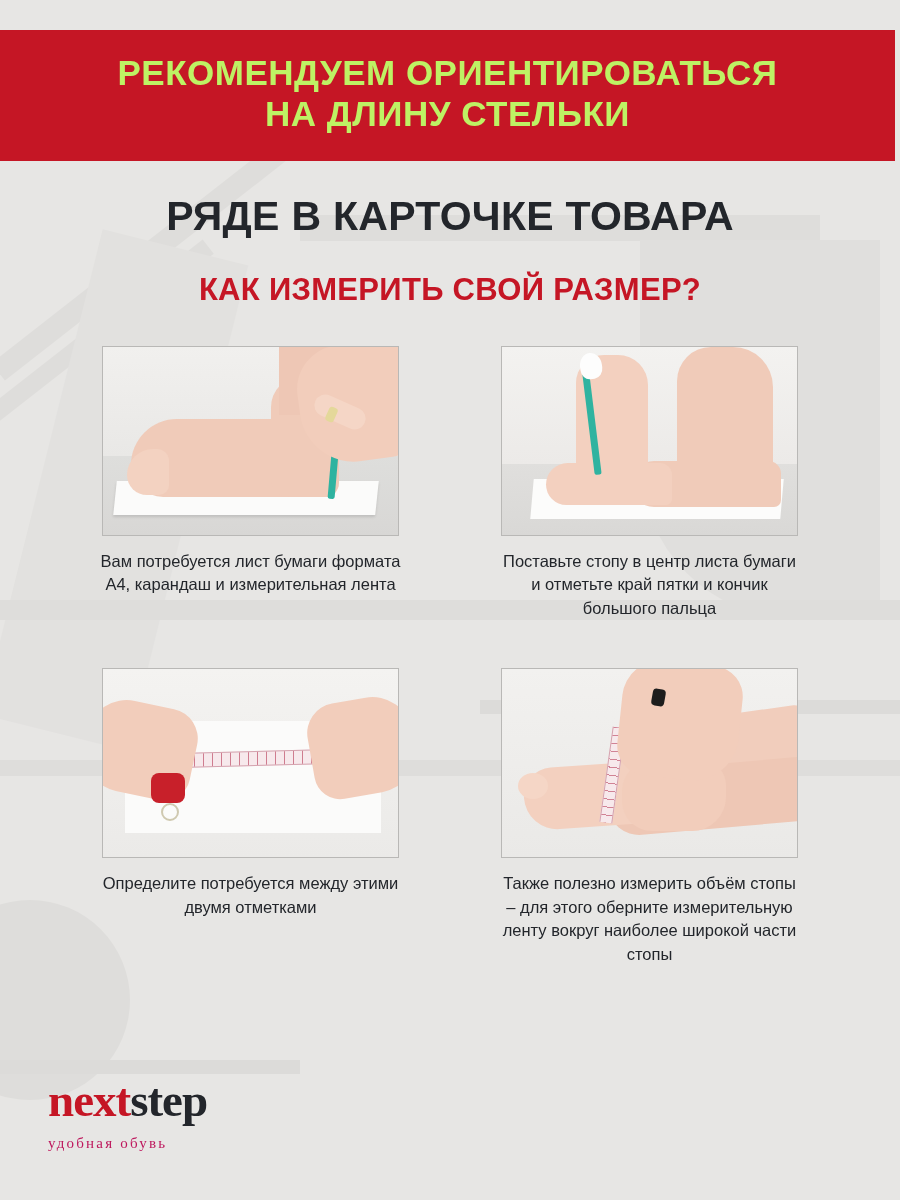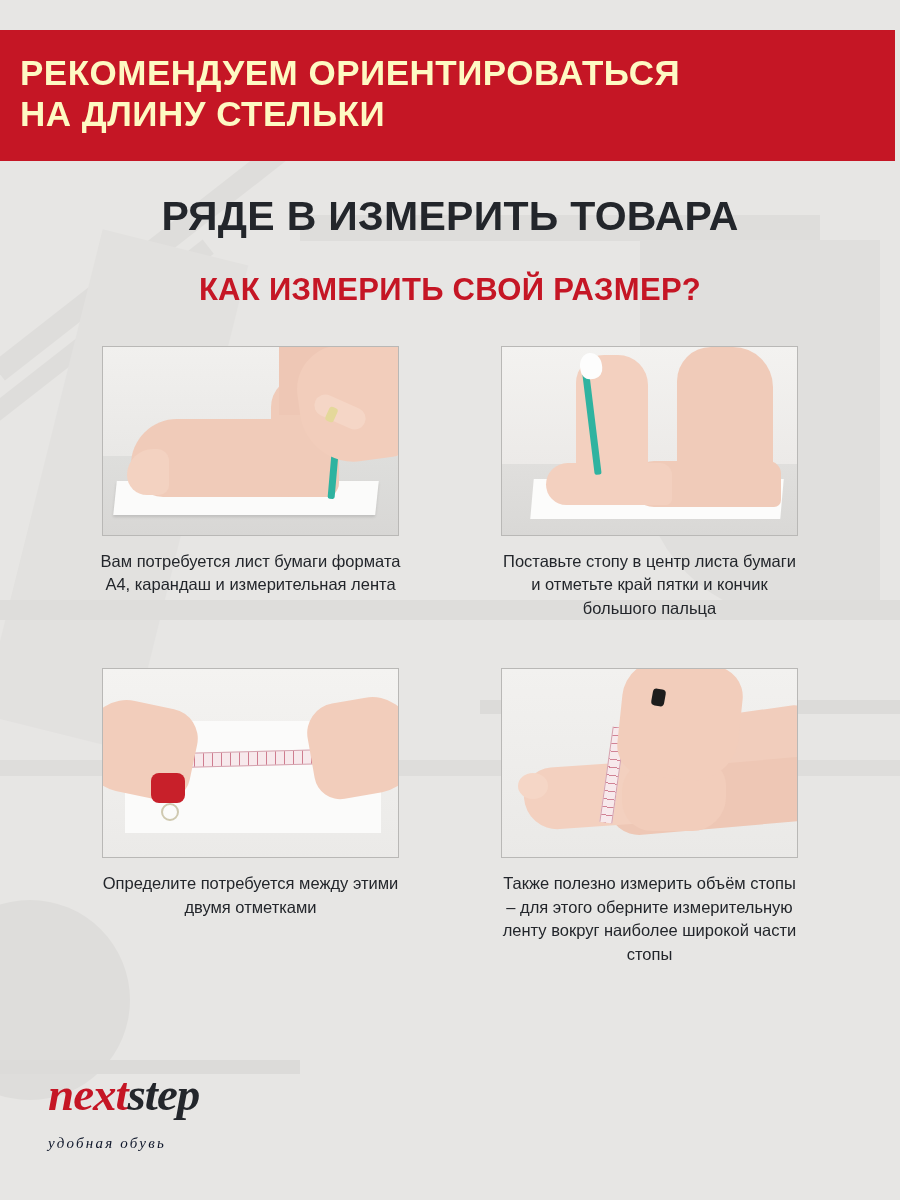--- a/index.html
+++ b/index.html
@@ -38,23 +38,23 @@
   .b9 { width: 420px; height: 14px; left: 480px; top: 700px; background:#dcdbd9; }
   .b10 { width: 300px; height: 14px; left: 0px; top: 1060px; background:#dcdbd9; }
 
   
   .banner {
     position: relative;
     z-index: 2;
     margin: 30px 0 0 0;
     width: 895px;
     background: #c51625;
-    color: #fef9c3;
+    color: #bef264;
     padding: 22px 20px 26px 20px;
-    text-align: left;
+    text-align: center;
   }
   .banner-line {
     font-size: 35px;
     font-weight: 700;
     letter-spacing: 0.5px;
     line-height: 1.18;
     white-space: nowrap;
   }
 
   
@@ -160,28 +160,27 @@
   .p4 .tape { position:absolute; left:104px; top:58px; width:13px; height:96px; background:#f7e9ec; border-left:1px solid #d4a2ae; border-right:1px solid #d4a2ae; transform:rotate(8deg); }
   .p4 .tape::after { content:""; position:absolute; inset:0; background: repeating-linear-gradient(180deg,#c8697f 0 1px,transparent 1px 8px); opacity:.8; }
   .p4 .nail { position:absolute; left:150px; top:20px; width:13px; height:17px; background:#1d1d1d; border-radius:4px; transform:rotate(10deg); }
 
   
   .logo-block {
     position: absolute;
     left: 48px;
     bottom: 48px;
     z-index: 3;
-    font-style: italic;
   }
   .logo-word { font-size: 47px; line-height: 1; font-family: "Liberation Serif", serif; }
   .logo-next { color: #c51625; font-weight: 700; letter-spacing: -1px; }
   .logo-step { color: #23262b; font-weight: 700; letter-spacing: -1px; }
   .logo-sub {
-    margin-top: 17px;
-    color: #0f172a;
+    margin-top: 11px;
+    color: #be185d;
     font-size: 15px;
     letter-spacing: 2.2px;
     font-family: "Liberation Serif", serif;
   }
 </style>
 </head>
 <body>
 
 <div class="bg-layer">
   <div class="bg-band b1"></div>
@@ -195,21 +194,21 @@
   <div class="bg-band b7"></div>
   <div class="bg-band b10"></div>
 </div>
 
 <div class="banner">
   <div class="banner-line">РЕКОМЕНДУЕМ ОРИЕНТИРОВАТЬСЯ</div>
   <div class="banner-line">НА ДЛИНУ СТЕЛЬКИ</div>
 </div>
 
 <div class="headings">
-  <div class="head-dark">РЯДЕ В ИЗМЕРИТЬ ТОВАРА</div>
+  <div class="head-dark">РЯДЕ В КАРТОЧКЕ ТОВАРА</div>
   <div class="head-question">КАК ИЗМЕРИТЬ СВОЙ РАЗМЕР?</div>
 </div>
 
 <div class="grid">
 
   <div class="cell">
     <div class="photo p1">
       <div class="paper"></div>
       <div class="foot"></div>
       <div class="toes"></div>

